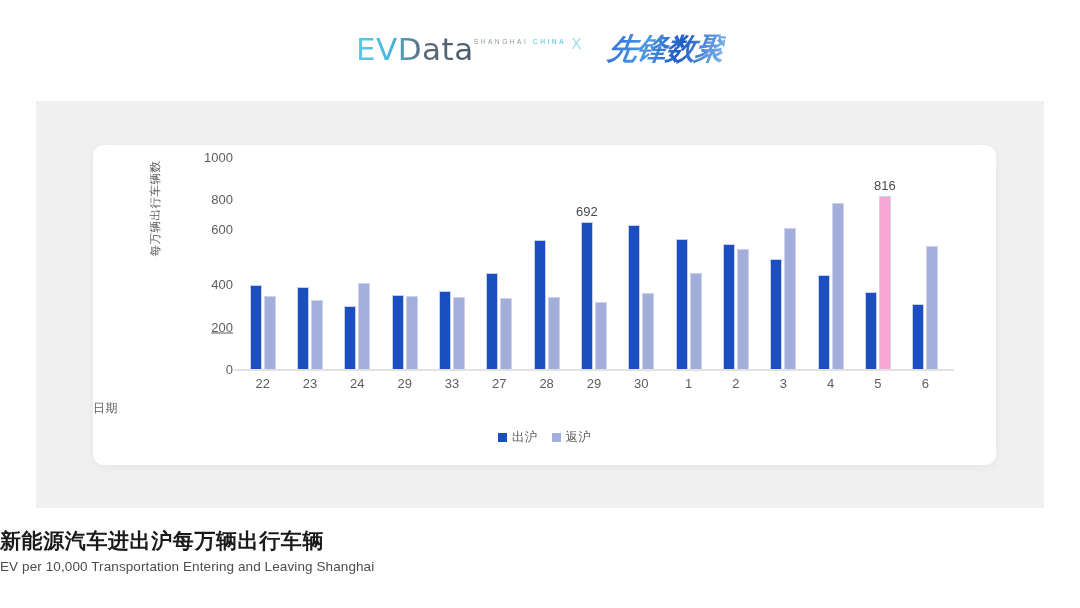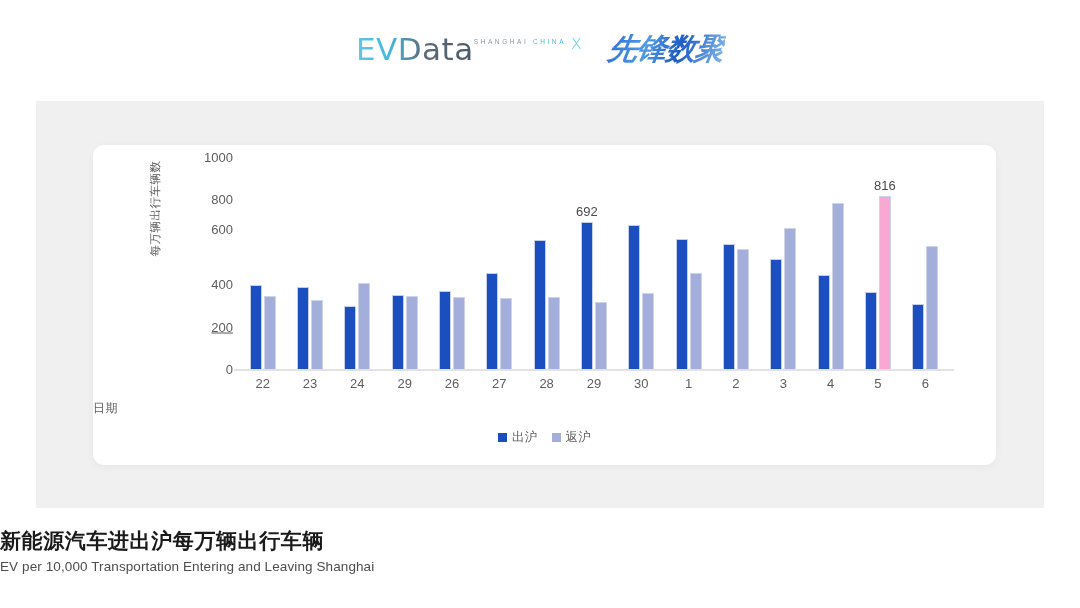--- a/index.html
+++ b/index.html
@@ -257,21 +257,21 @@
             <div class="bar s1" style="height: 122.536px; background: rgb(163, 174, 219);"></div>
           </div>
         </div>
     </div>
 
     <div class="x-ticks">
         <div class="x-tick">22</div>
         <div class="x-tick">23</div>
         <div class="x-tick">24</div>
         <div class="x-tick">29</div>
-        <div class="x-tick">26</div>
+        <div class="x-tick">33</div>
         <div class="x-tick">27</div>
         <div class="x-tick">28</div>
         <div class="x-tick">29</div>
         <div class="x-tick">30</div>
         <div class="x-tick">1</div>
         <div class="x-tick">2</div>
         <div class="x-tick">3</div>
         <div class="x-tick">4</div>
         <div class="x-tick">5</div>
         <div class="x-tick">6</div>

